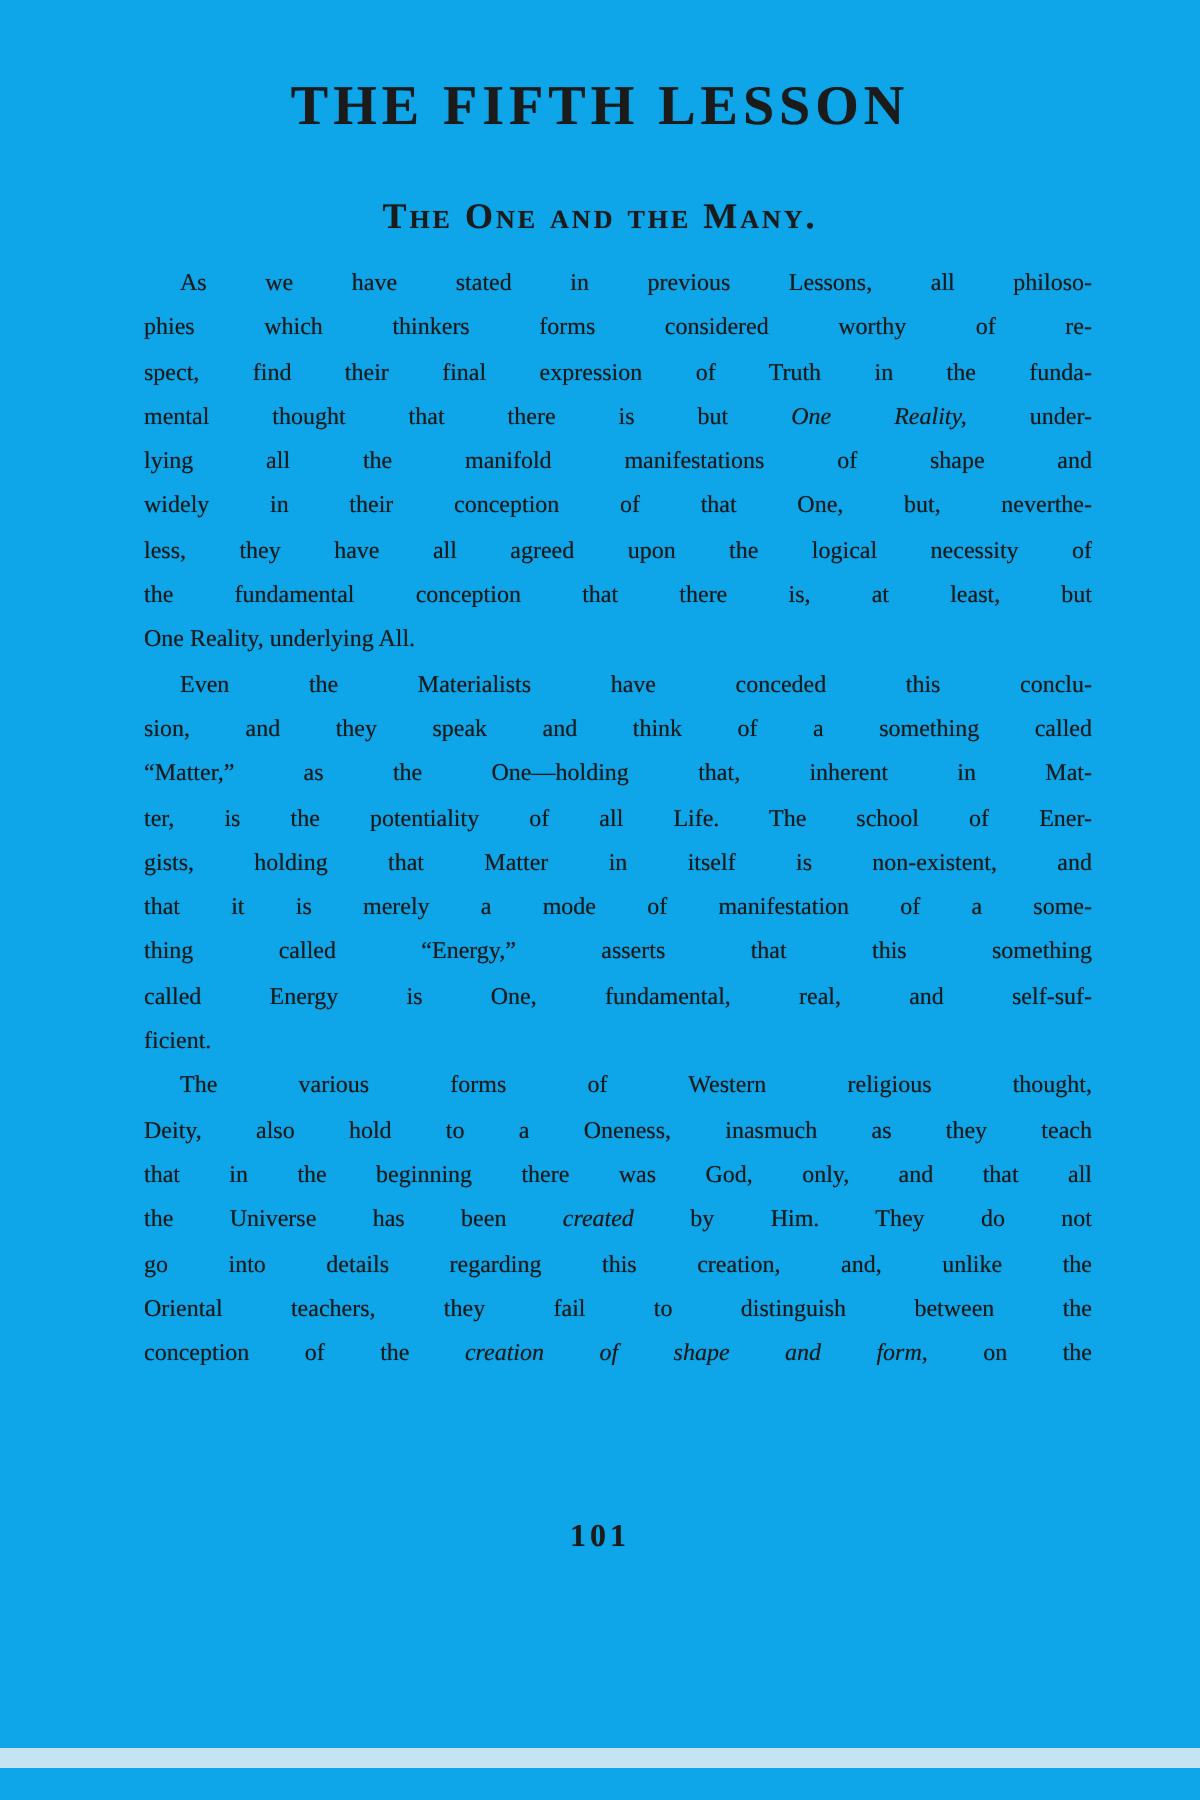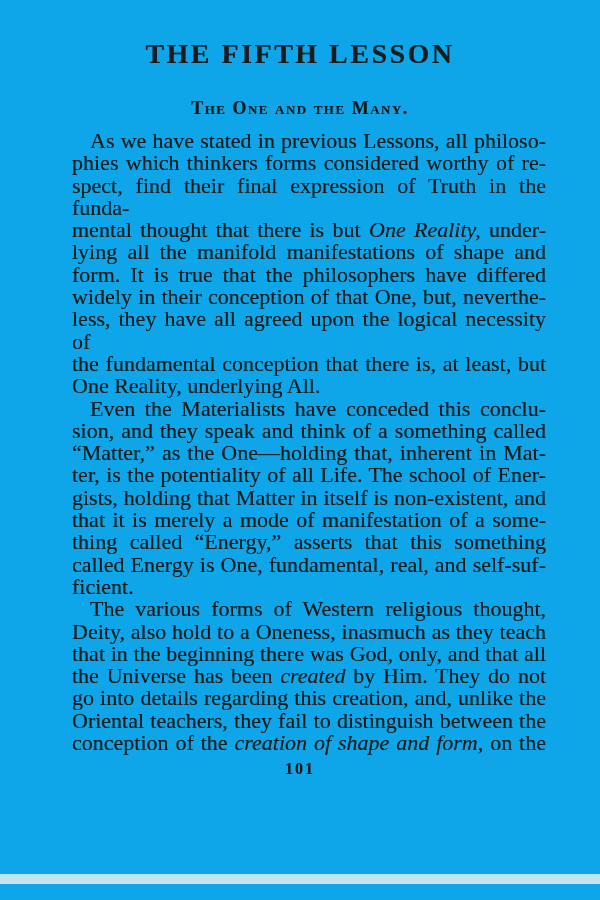--- a/index.html
+++ b/index.html
@@ -38,21 +38,21 @@
     font-weight: bold;
     font-variant: small-caps;
     letter-spacing: 1.5px;
     white-space: nowrap;
   }
   .body-text {
     position: absolute;
     top: 130px;
     left: 72px;
     width: 474px;
-    font-size: 22px;
+    font-size: 12px;
     line-height: 22.3px;
   }
   .line {
     text-align: justify;
     text-align-last: justify;
   }
   .line.nojust {
     text-align-last: left;
   }
   .line.indent {
@@ -89,21 +89,20 @@
 
   <div class="subtitle">The One and the Many.</div>
 
   <div class="body-text">
       <div>
         <div class="line indent"><span>As we have stated in previous Lessons, all philoso-</span></div>
         <div class="line"><span>phies which thinkers forms considered worthy of re-</span></div>
         <div class="line"><span>spect, find their final expression of Truth in the funda-</span></div>
         <div class="line"><span>mental thought that there is but </span><span class="it">One Reality,</span><span> under-</span></div>
         <div class="line"><span>lying all the manifold manifestations of shape and</span></div>
-        <div class="line"><span>form. It is true that the philosophers have differed</span></div>
         <div class="line"><span>widely in their conception of that One, but, neverthe-</span></div>
         <div class="line"><span>less, they have all agreed upon the logical necessity of</span></div>
         <div class="line"><span>the fundamental conception that there is, at least, but</span></div>
         <div class="line nojust"><span>One Reality, underlying All.</span></div>
       </div>
       <div>
         <div class="line indent"><span>Even the Materialists have conceded this conclu-</span></div>
         <div class="line"><span>sion, and they speak and think of a something called</span></div>
         <div class="line"><span>“Matter,” as the One—holding that, inherent in Mat-</span></div>
         <div class="line"><span>ter, is the potentiality of all Life. The school of Ener-</span></div>

